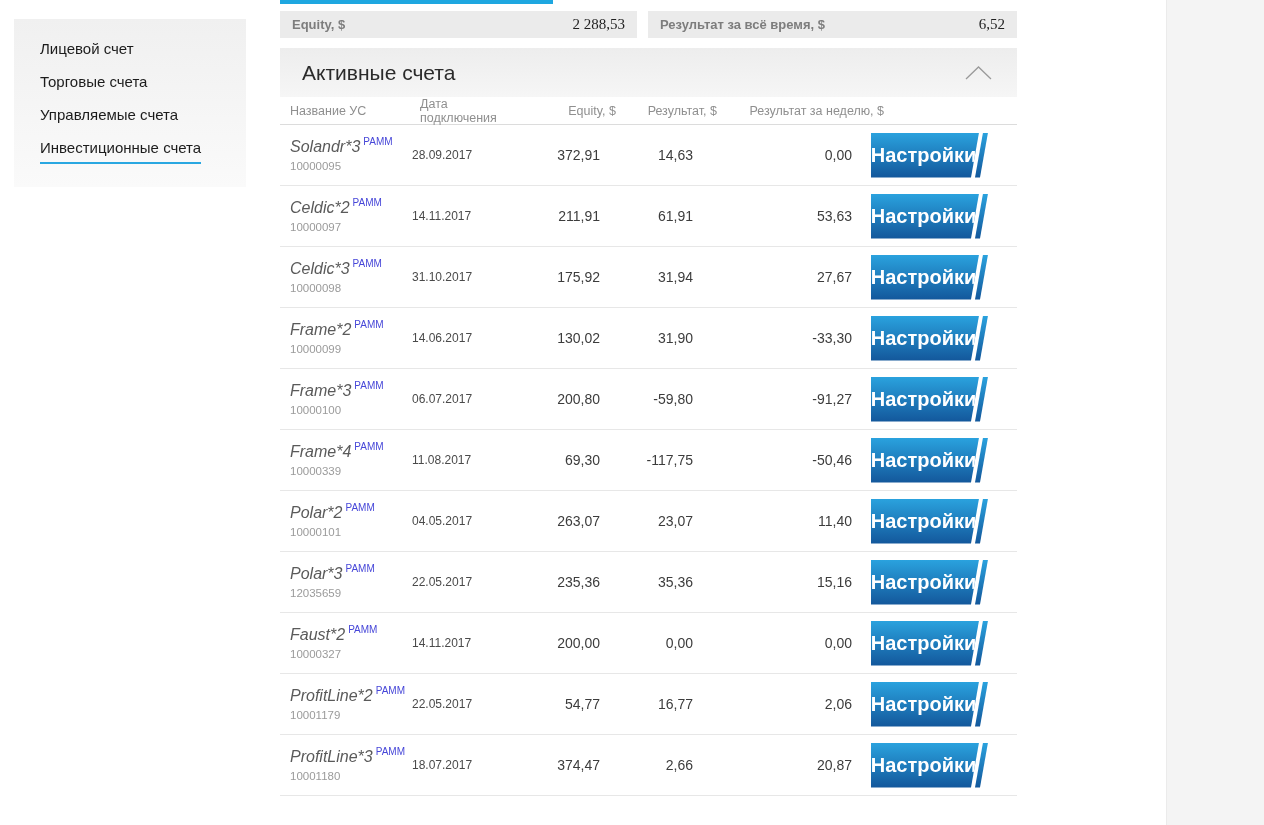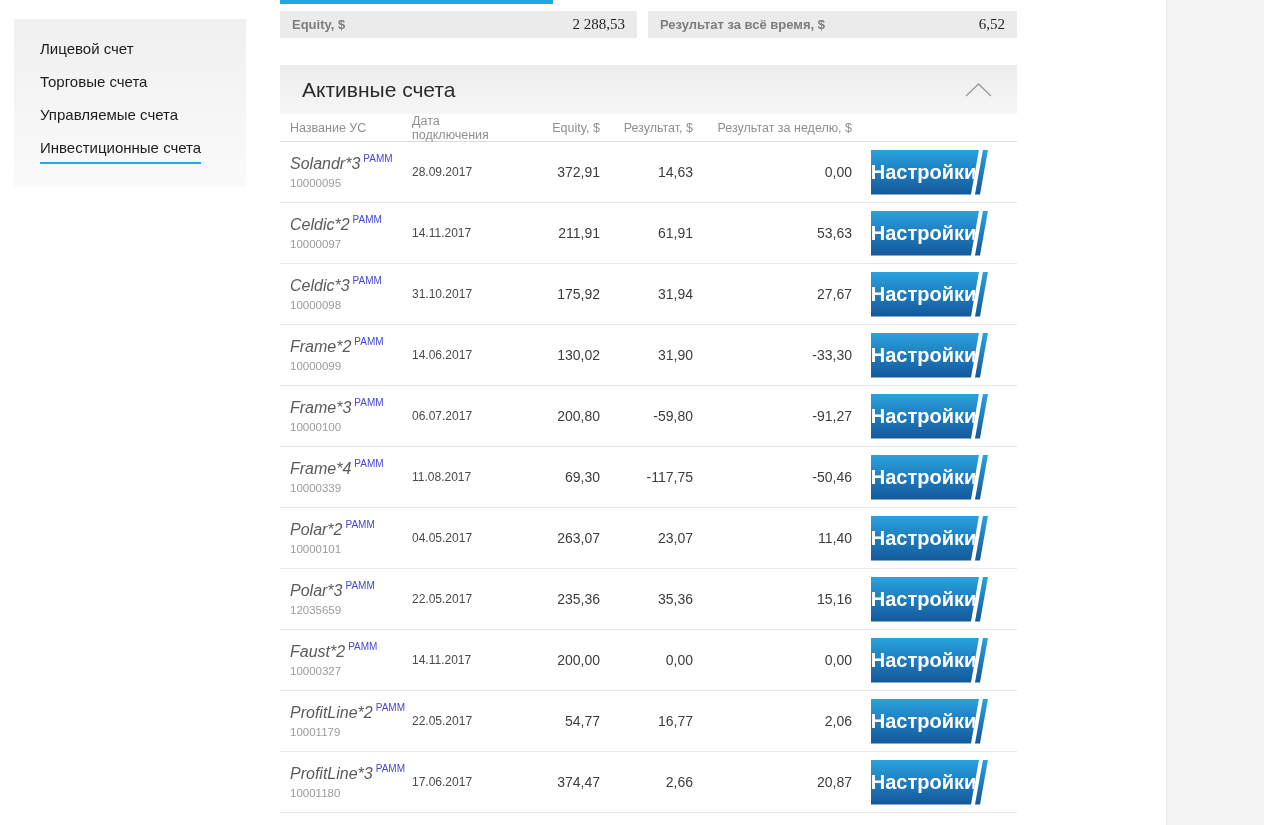--- a/index.html
+++ b/index.html
@@ -59,42 +59,42 @@
     padding: 0 12px;
     box-sizing: border-box;
   }
   .stat-box.first { width: 357px; }
   .stat-box.second { flex: 1; }
   .stat-label { font-size: 13px; font-weight: bold; color: #7d7d7d; }
   .stat-value { font-size: 15px; color: #1f1f1f; font-family: Liberation Serif, serif; }
 
   
   .panel {
-    position: absolute; left: 280px; top: 65px;
+    position: absolute; left: 280px; top: 48px;
     width: 737px;
   }
   .panel-header {
     height: 49px;
     background: linear-gradient(180deg, #ededed 0%, #f6f6f6 100%);
     display: flex; align-items: center; justify-content: space-between;
     padding: 0 25px 0 22px;
     box-sizing: border-box;
   }
   .panel-title { font-size: 21px; color: #2b2b2b; }
   .collapse-btn {
     background: none; border: none; padding: 0; margin: 0;
     cursor: pointer; line-height: 0;
   }
 
   
   .thead {
     display: flex; align-items: center;
     height: 27px;
     border-bottom: 1px solid #dcdcdc;
-    font-size: 12.5px; color: #8f8f8f;
+    font-size: 12.5px; color: #8f8f8f; gap: 8px;
   }
   .cell { box-sizing: border-box; }
   .col-name   { width: 132px; padding-left: 10px; }
   .col-date   { width: 106px; }
   .col-equity { width: 82px;  text-align: right; }
   .col-result { width: 93px;  text-align: right; }
   .col-week   { width: 159px; text-align: right; }
   .col-action { flex: 1; display: flex; }
 
   .row {
@@ -370,21 +370,21 @@
       </button>
     </div>
   </div>
     <div class="row">
     <div class="cell col-name">
       <div>
         <span class="name-main">ProfitLine*3</span><sup class="pamm">PAMM</sup>
       </div>
       <div class="acct-num">10001180</div>
     </div>
-    <div class="cell col-date cell-date">17.06.2017</div>
+    <div class="cell col-date cell-date">18.07.2017</div>
     <div class="cell col-equity cell-num">374,47</div>
     <div class="cell col-result cell-num">2,66</div>
     <div class="cell col-week cell-num">20,87</div>
     <div class="cell col-action">
       <button class="btn">
         <span class="btn-body">Настройки</span>
         <span class="btn-sliver"></span>
       </button>
     </div>
   </div>

